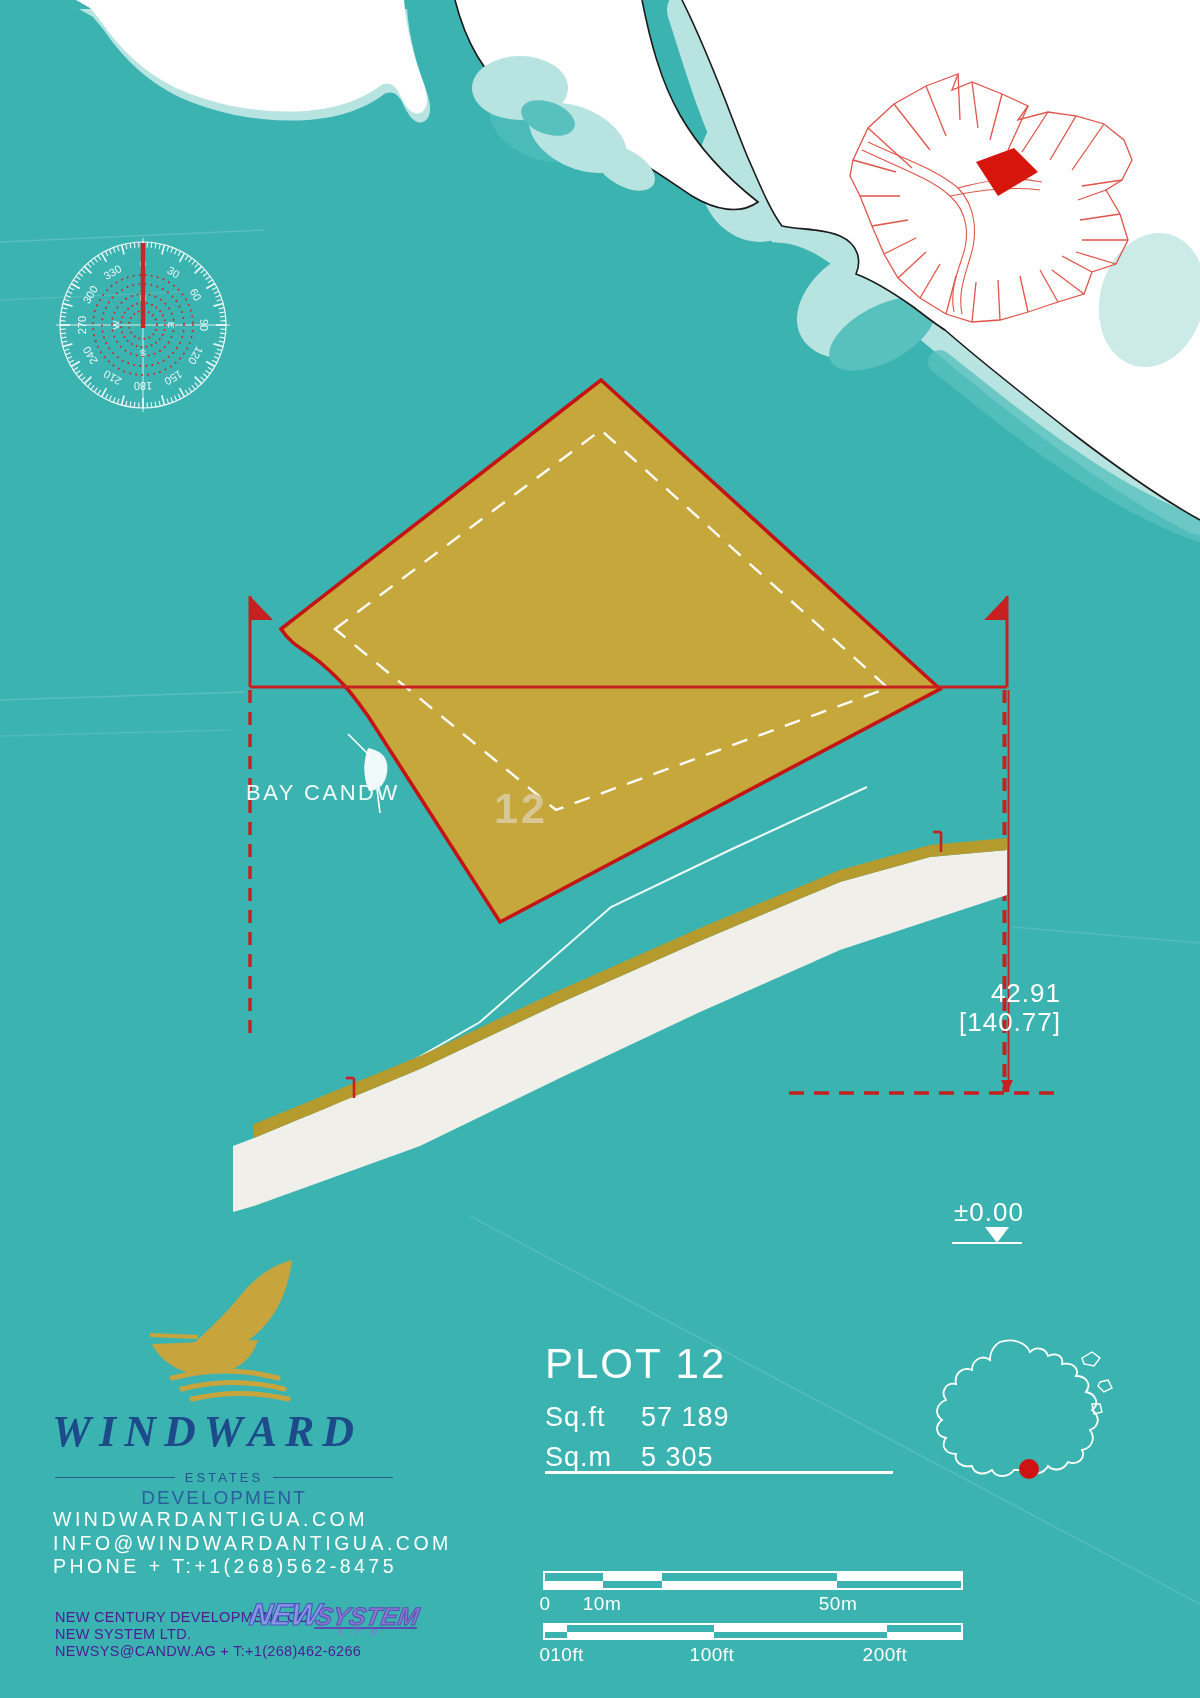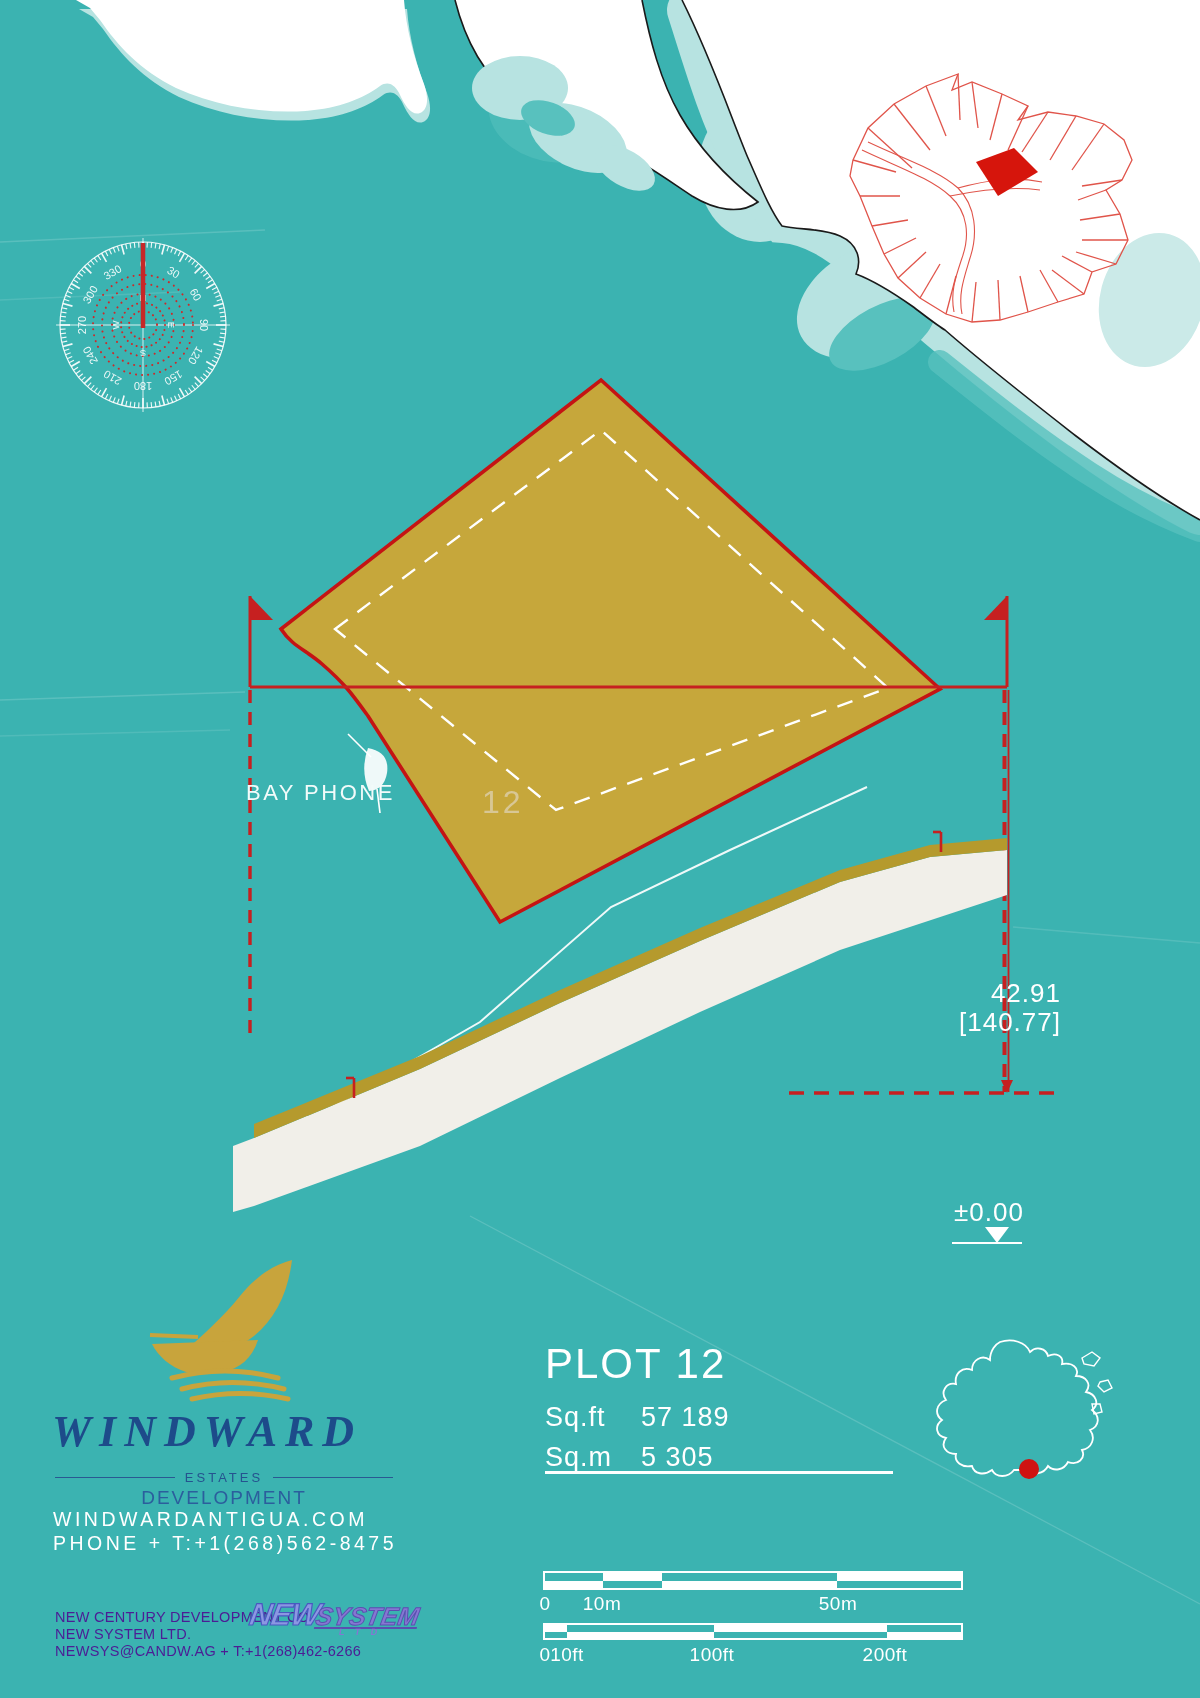--- a/index.html
+++ b/index.html
@@ -1,21 +1,21 @@
 <!DOCTYPE html>
 <html><head>
 <meta charset="utf-8">
 <style>
   html,body{margin:0;padding:0;background:#222;}
   #canvas{position:relative;width:1200px;height:1698px;overflow:hidden;background:#3BB3B1;
           font-family:"Liberation Sans",sans-serif;color:#fff;}
   #map-svg{position:absolute;left:0;top:0;width:1200px;height:1698px;}
   .ov{position:absolute;white-space:nowrap;}
   .bay-view{left:246px;top:780px;font-size:22px;letter-spacing:2.5px;font-weight:300;color:#f2fbfa;}
-  .plot-num{left:482px;top:784px;font-size:32px;letter-spacing:3px;font-weight:400;color:#D8C795;}
+  .plot-num{left:494px;top:784px;font-size:43px;letter-spacing:3px;font-weight:700;color:#D8C795;}
   .dim{left:1010px;top:979px;transform:translateX(-50%);text-align:right;font-size:26px;
        letter-spacing:1px;font-weight:300;line-height:29px;}
   .dim span{display:block;}
   .datum{left:989px;top:1197px;transform:translateX(-50%);font-size:26px;font-weight:300;letter-spacing:1px;}
   .pinfo{left:545px;top:1340px;}
   .pinfo .title{font-size:42px;letter-spacing:2px;font-weight:400;margin-bottom:14px;}
   .pinfo .row{font-size:27px;font-weight:300;letter-spacing:1px;margin-top:9px;display:flex;}
   .pinfo .lab{display:inline-block;width:96px;}
   .pinfo-line{left:545px;top:1471px;width:348px;height:2.5px;background:#fff;}
   .brand-name{left:52px;top:1406px;width:352px;font-family:"Liberation Serif","DejaVu Serif",serif;
@@ -333,21 +333,21 @@
     <path d="M152,1344 L258,1340 C252,1358 240,1369 222,1372 L186,1372 C170,1367 158,1356 152,1344 Z"></path>
     <line x1="150" y1="1335" x2="198" y2="1337" stroke="#C8A43C" stroke-width="4"></line>
     <g stroke="#C8A43C" stroke-width="5" fill="none" stroke-linecap="round">
       <path d="M172,1378 Q225,1364 278,1378"></path>
       <path d="M182,1389 Q232,1376 284,1389"></path>
       <path d="M192,1399 Q240,1388 288,1399"></path>
     </g>
   </g>
 </svg>
 
-<div class="ov bay-view">BAY PHONE</div>
+<div class="ov bay-view">BAY CANDW</div>
 <div class="ov plot-num">12</div>
 
 <div class="ov dim">
   <span>42.91</span>
   <span>[140.77]</span>
 </div>
 
 <div class="ov datum">±0.00</div>
 
 <div class="ov pinfo">
@@ -366,20 +366,21 @@
 <div class="ov brand-name">WINDWARD</div>
 <div class="ov estates-row">
   <span class="ln"></span>
   <span class="tx">ESTATES</span>
   <span class="ln"></span>
 </div>
 <div class="ov development">DEVELOPMENT</div>
 
 <div class="ov contact">
   <span>WINDWARDANTIGUA.COM</span>
+  <span>INFO@WINDWARDANTIGUA.COM</span>
   <span>PHONE + T:+1(268)562-8475</span>
 </div>
 
 <div class="ov footer">
   <span>NEW CENTURY DEVELOPMENT CO.</span>
   <span>NEW SYSTEM LTD.</span>
   <span>NEWSYS@CANDW.AG + T:+1(268)462-6266</span>
 </div>
 
 <div class="ov ns-logo">

